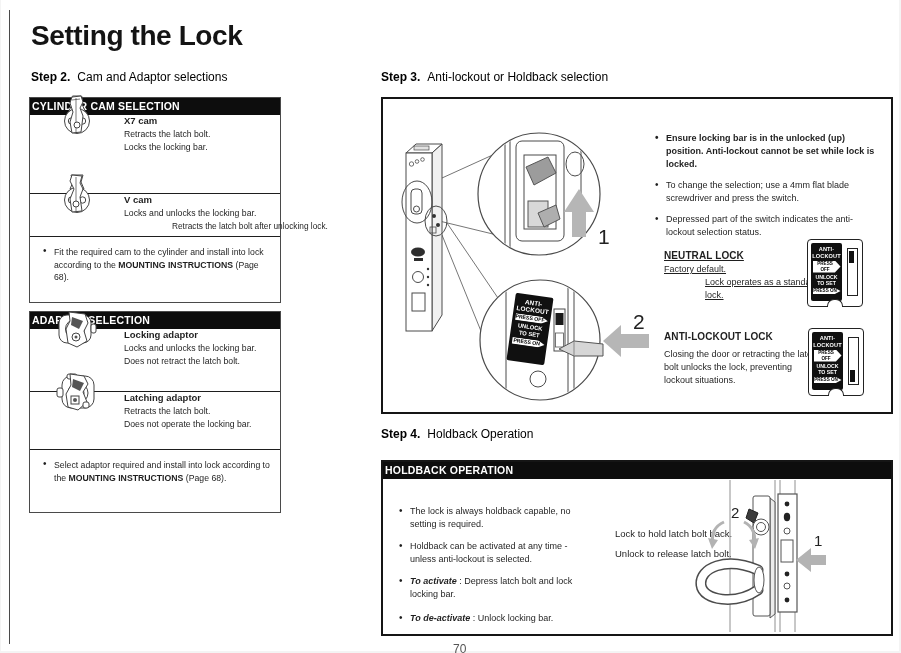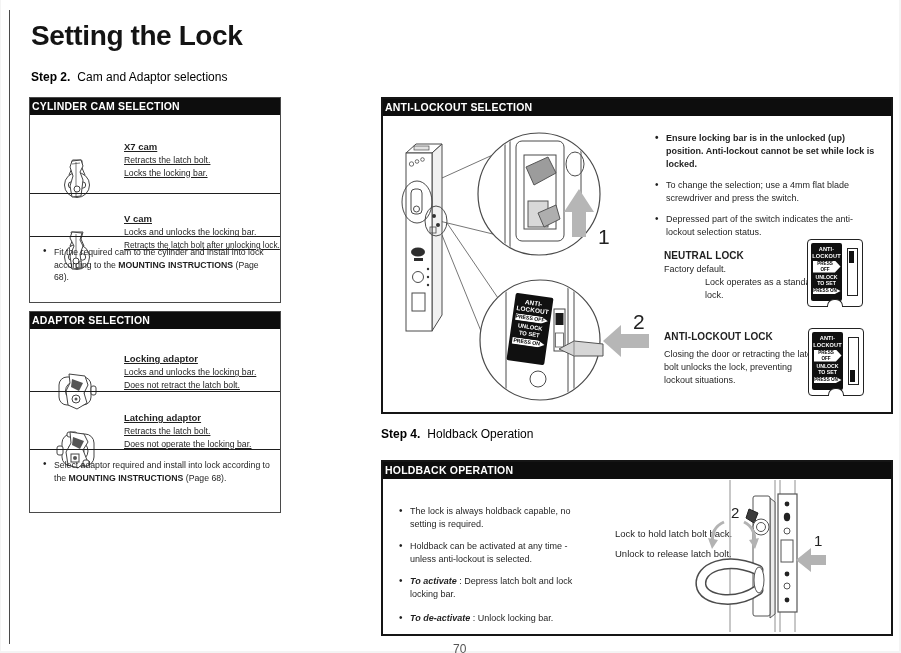--- a/index.html
+++ b/index.html
@@ -13,21 +13,21 @@
   .edge-line{position:absolute;left:8px;top:10px;width:1px;height:634px;background:#4a4a4a;}
   .abs{position:absolute;}
   .title{position:absolute;left:30px;top:20px;font-size:28px;font-weight:bold;color:#141414;letter-spacing:-0.4px;}
   .step-h{position:absolute;font-size:12px;color:#000000;}
   .step-h b{margin-right:7px;}
   
   .selbox{position:absolute;background:#fff;border:1px solid #4a4a4a;}
   .bigbox{position:absolute;background:#fff;border:2px solid #151515;}
   .hd{position:absolute;left:0;top:0;right:0;height:17px;background:#0d0d0d;color:#fff;
       font-weight:bold;font-size:10.5px;line-height:17px;padding-left:2px;letter-spacing:.2px;}
-  .sel-row{position:absolute;left:0;right:0;display:flex;align-items:flex-end;text-decoration:underline;}
+  .sel-row{position:absolute;left:0;right:0;display:flex;align-items:flex-start;}
   .sel-row.bt{border-top:1.5px solid #1e1e1e;}
   .row-icons{width:94px;display:flex;justify-content:center;align-items:center;gap:5px;flex:none;}
   .row-text{flex:1;padding-right:3px;}
   .row-name{font-size:9.5px;font-weight:bold;margin-bottom:2px;}
   .row-line{font-size:8.7px;line-height:12.5px;white-space:nowrap;}
   .note{position:absolute;left:0;right:0;border-top:1.5px solid #1e1e1e;padding:9px 8px 0 24px;
         font-size:8.7px;line-height:12.5px;}
   .note::before{content:"\2022";position:absolute;left:13px;top:8px;font-size:10px;}
   
   .blt{position:relative;padding-left:11px;margin-bottom:8px;font-size:9px;line-height:13px;}
@@ -106,21 +106,21 @@
         </svg>
         <svg width="22" height="42" viewBox="0 0 22 42">
           <path d="M6,2 L16,3 L14,10 L17,16 L14,24 L16,38 L6,39 L4,26 L8,16 L4,8 Z" fill="#fff" stroke="#444"></path>
           <line x1="10" y1="4" x2="10" y2="38" stroke="#444" stroke-width=".7"></line>
           <circle cx="10" cy="31" r="3" fill="#fff" stroke="#444"></circle>
         </svg>
       </div>
       <div class="row-text">
         <div class="row-name">V cam</div>
         <div class="row-line">Locks and unlocks the locking bar.</div>
-        <div class="row-line" style="font-size:8.3px;">Retracts the latch bolt after unlocking lock.</div>
+        <div class="row-line" style="font-size:8.3px;margin-left:48px;">Retracts the latch bolt after unlocking lock.</div>
       </div>
     </div>
     <div class="note" style="top:138px;height:66px;box-sizing:border-box;">
       <span>Fit the required cam to the cylinder and install into lock according to the </span><b>MOUNTING INSTRUCTIONS</b><span> (Page 68).</span>
     </div>
   </div>
 
   <div class="selbox" style="left:28px;top:311px;width:250px;height:200px;">
     <div class="hd">ADAPTOR SELECTION</div>
     <div class="sel-row" style="top:17px;height:62px;">
@@ -167,23 +167,25 @@
         <div class="row-name">Latching adaptor</div>
         <div class="row-line">Retracts the latch bolt.</div>
         <div class="row-line">Does not operate the locking bar.</div>
       </div>
     </div>
     <div class="note" style="top:137px;height:63px;box-sizing:border-box;">
       <span>Select adaptor required and install into lock according to the </span><b>MOUNTING INSTRUCTIONS</b><span> (Page 68).</span>
     </div>
   </div>
 
+  <div class="step-h" style="left:380px;top:70px;">
+    <b>Step 3.</b><span>Anti-lockout or Holdback selection</span>
+  </div>
 
   <div class="bigbox" style="left:380px;top:97px;width:508px;height:313px;">
-    <div class="hd">ANTI-LOCKOUT SELECTION</div>
 
     <svg style="left:5px;top:18px;" width="275" height="290" viewBox="0 0 275 290">
       <defs>
         <clipPath id="c1">
             <circle cx="151" cy="77" r="60"></circle>
           </clipPath>
         <clipPath id="c2">
             <circle cx="152" cy="223" r="59"></circle>
           </clipPath>
       </defs>
@@ -255,21 +257,21 @@
       <div class="sw-s">TO SET</div>
       <div class="sw-chip">PRESS ON</div>
     </div>
 
     <div class="abs" style="left:272px;top:33px;width:222px;">
       <div class="blt bold">Ensure locking bar is in the unlocked (up) position. Anti-lockout cannot be set while lock is locked.</div>
       <div class="blt">To change the selection; use a 4mm flat blade screwdriver and press the switch.</div>
       <div class="blt">Depressed part of the switch indicates the anti-lockout selection status.</div>
     </div>
 
-    <div class="abs" style="left:281px;top:151px;width:160px;">
+    <div class="abs" style="left:281px;top:151px;width:160px;text-decoration:underline;">
       <div class="subh">NEUTRAL LOCK</div>
       <div class="subtxt">Factory default.</div>
       <div class="subtxt" style="margin-top:0;padding-left:41px;">Lock operates as a standard lock.</div>
     </div>
     <div class="sw-icon" style="left:424px;top:140px;">
       <div class="sw-label">
         <div class="sw-t">ANTI-</div>
         <div class="sw-t">LOCKOUT</div>
         <div class="sw-chip">PRESS OFF</div>
         <div class="sw-s">UNLOCK</div>

